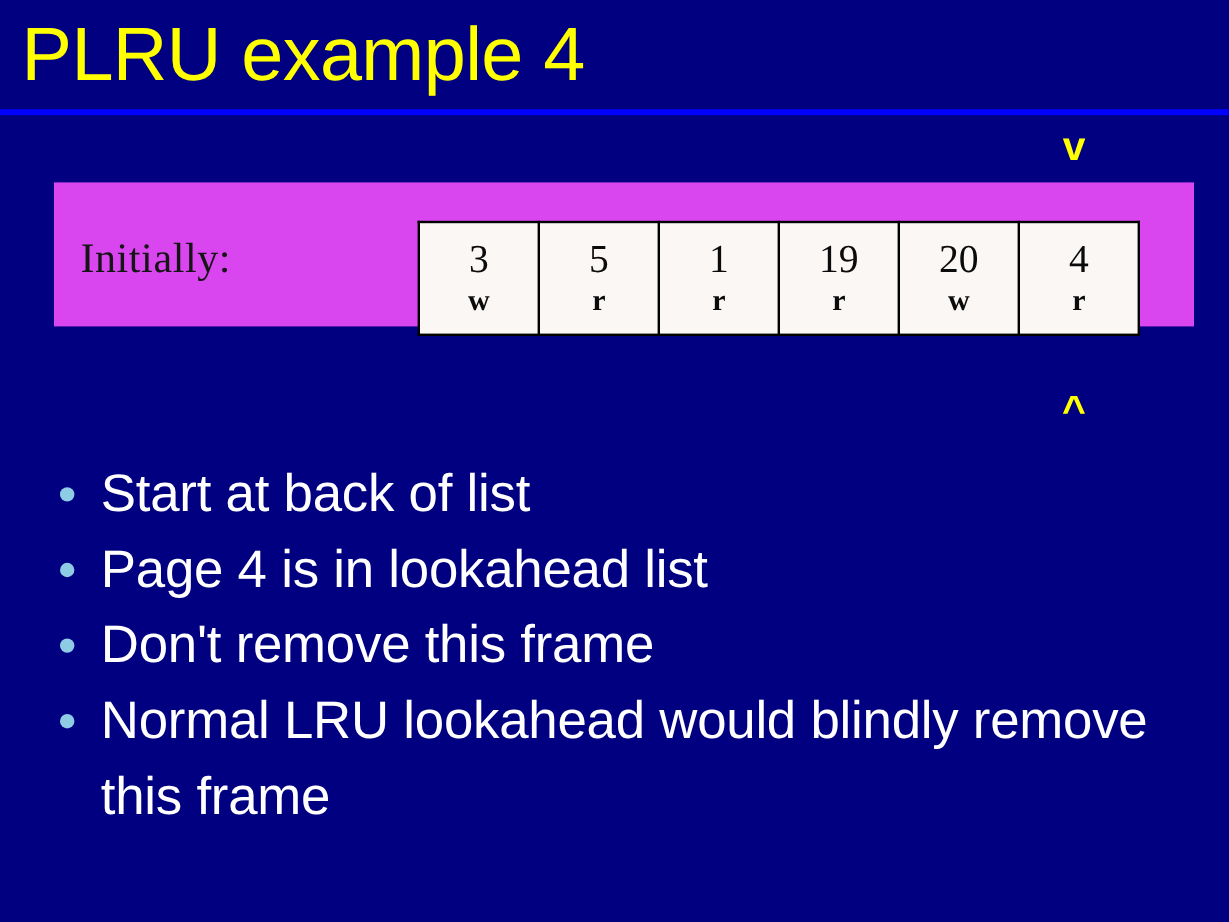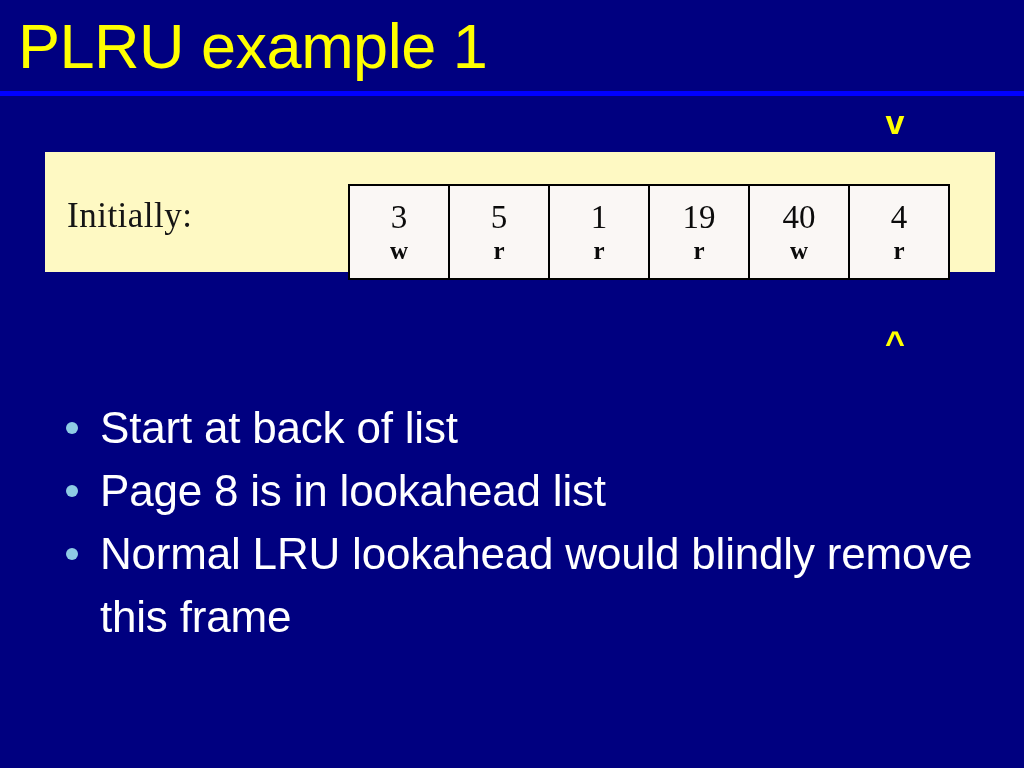--- a/index.html
+++ b/index.html
@@ -52,21 +52,21 @@
   #marker-down { left: 875px; top: 105px; }
   #marker-up   { left: 875px; top: 325px; }
 
   
   #figure-panel {
     position: absolute;
     left: 45px;
     top: 152px;
     width: 950px;
     height: 120px;
-    background: #fef9c3;
+    background: #d946ef;
     box-sizing: border-box;
   }
 
   #figure-label {
     position: absolute;
     left: 22px;
     top: 44px;
     font-family: "Liberation Serif", serif;
     font-size: 35px;
     line-height: 40px;
@@ -107,21 +107,21 @@
     font-weight: bold;
   }
 
   
   #bullet-list {
     position: absolute;
     left: 42px;
     top: 380px;
     width: 950px;
     list-style: none;
-    margin: 16px;
+    margin: 0;
     padding: 0;
   }
   #bullet-list li {
     position: relative;
     padding-left: 42px;
     color: #ffffff;
     font-size: 44px;
     line-height: 63px;
     font-weight: normal;
     letter-spacing: -0.2px;
@@ -135,21 +135,21 @@
     border-radius: 50%;
     background: #8ecbe4;
   }
   #bullet-list li .bullet-text {
     display: block;
   }
 </style>
 </head>
 <body>
 
-<div id="slide-title">PLRU example 1</div>
+<div id="slide-title">PLRU example 4</div>
 
 <div id="title-rule"></div>
 
 <div id="marker-down" class="marker">v</div>
 
 <div id="marker-up" class="marker">^</div>
 
 <div id="figure-panel">
   <div id="figure-label">Initially:</div>
 
@@ -166,38 +166,42 @@
         </td>
         <td>
           <span class="cell-page">1</span>
           <span class="cell-mode">r</span>
         </td>
         <td>
           <span class="cell-page">19</span>
           <span class="cell-mode">r</span>
         </td>
         <td>
-          <span class="cell-page">40</span>
+          <span class="cell-page">20</span>
           <span class="cell-mode">w</span>
         </td>
         <td>
           <span class="cell-page">4</span>
           <span class="cell-mode">r</span>
         </td>
       </tr>
     </tbody>
   </table>
 </div>
 
 <ul id="bullet-list">
   <li>
     <span class="bullet-dot"></span>
     <span class="bullet-text">Start at back of list</span>
   </li>
   <li>
     <span class="bullet-dot"></span>
-    <span class="bullet-text">Page 8 is in lookahead list</span>
+    <span class="bullet-text">Page 4 is in lookahead list</span>
+  </li>
+  <li>
+    <span class="bullet-dot"></span>
+    <span class="bullet-text">Don't remove this frame</span>
   </li>
   <li>
     <span class="bullet-dot"></span>
     <span class="bullet-text">Normal LRU lookahead would blindly remove this frame</span>
   </li>
 </ul>
 
 </body></html>

